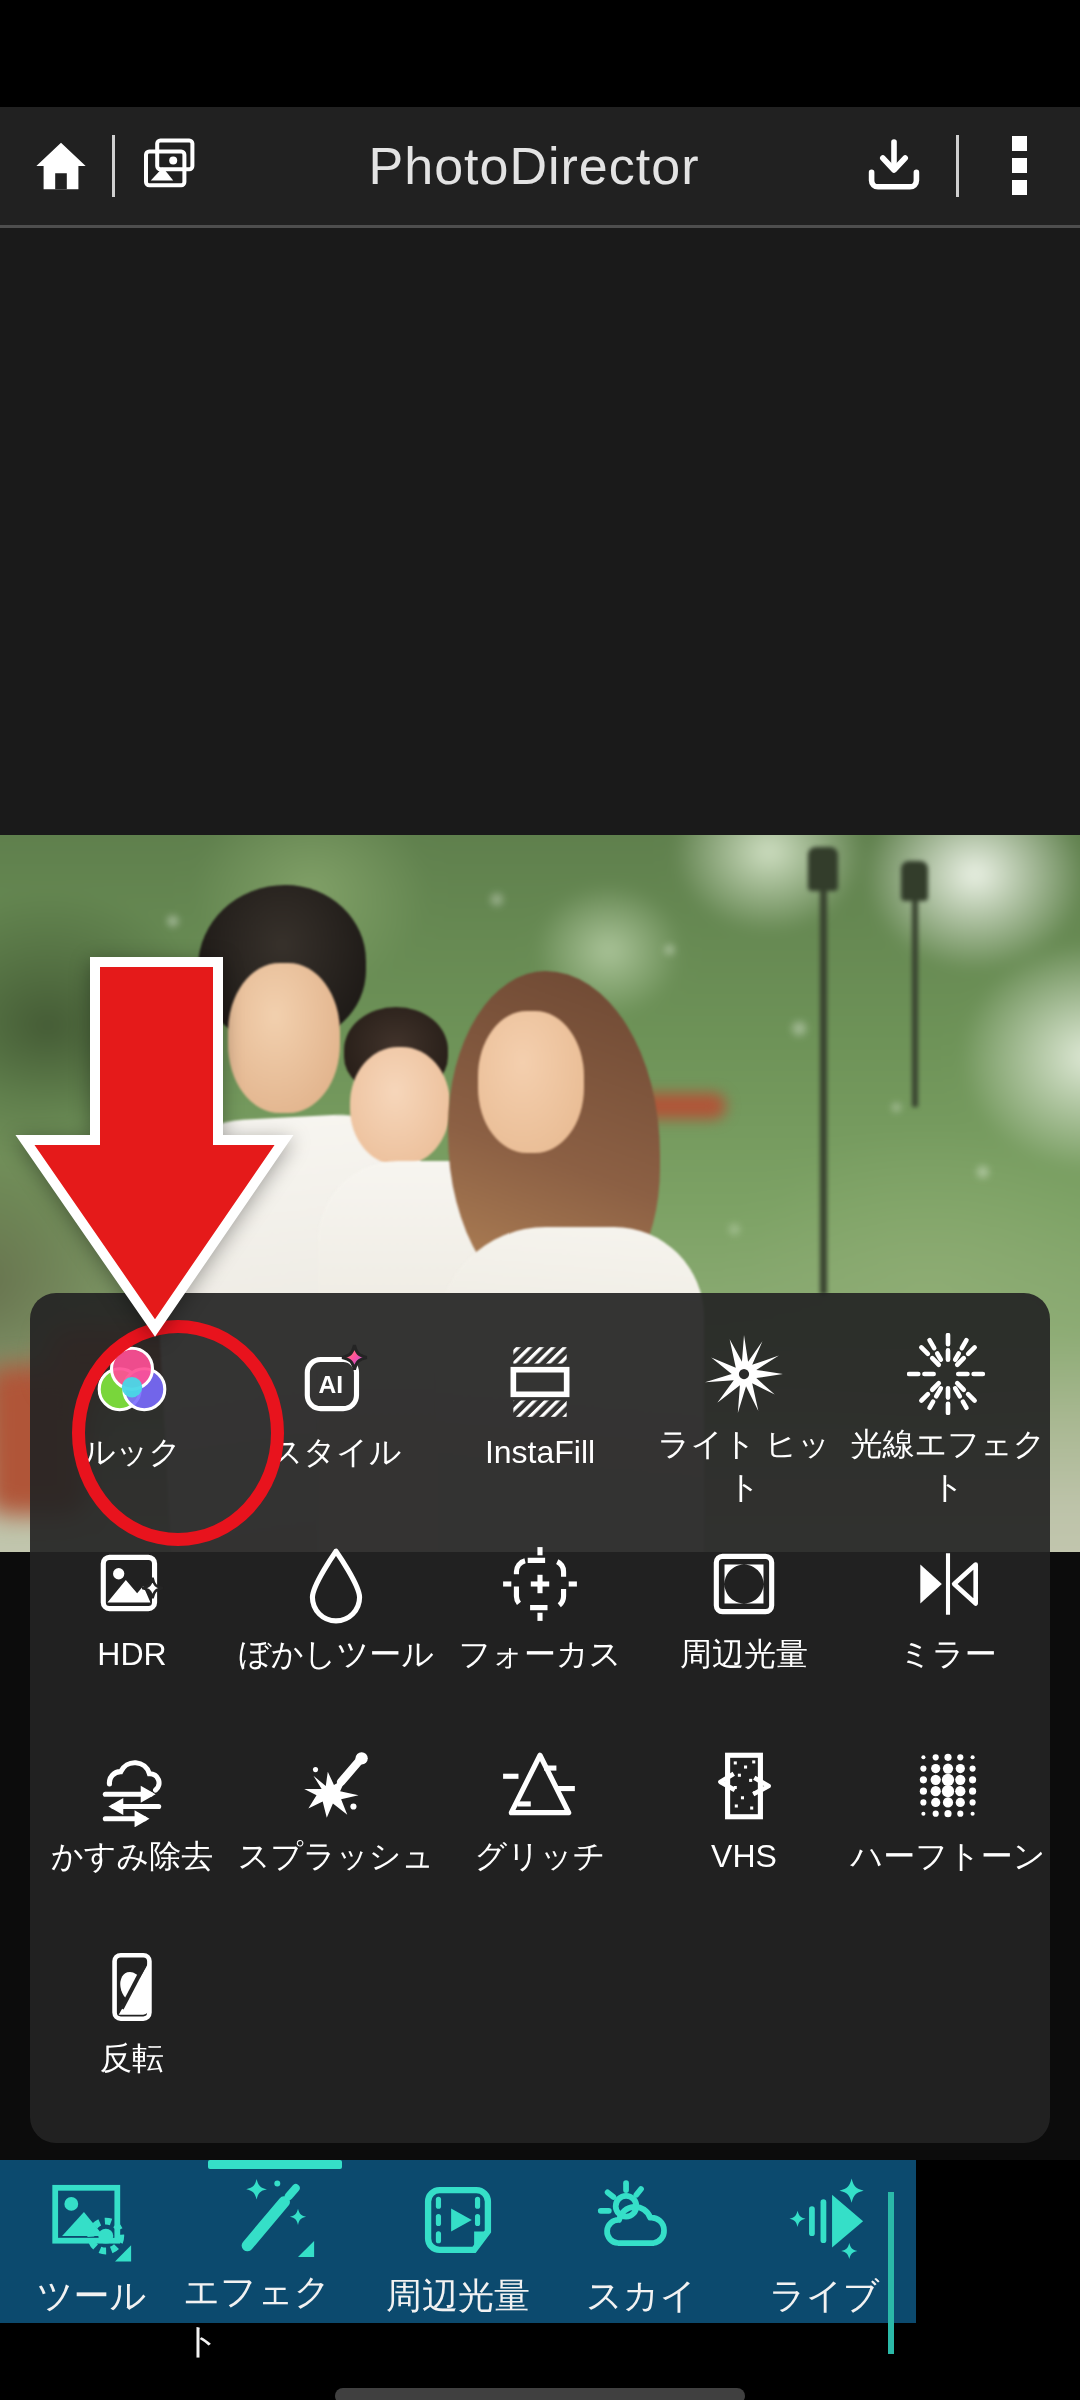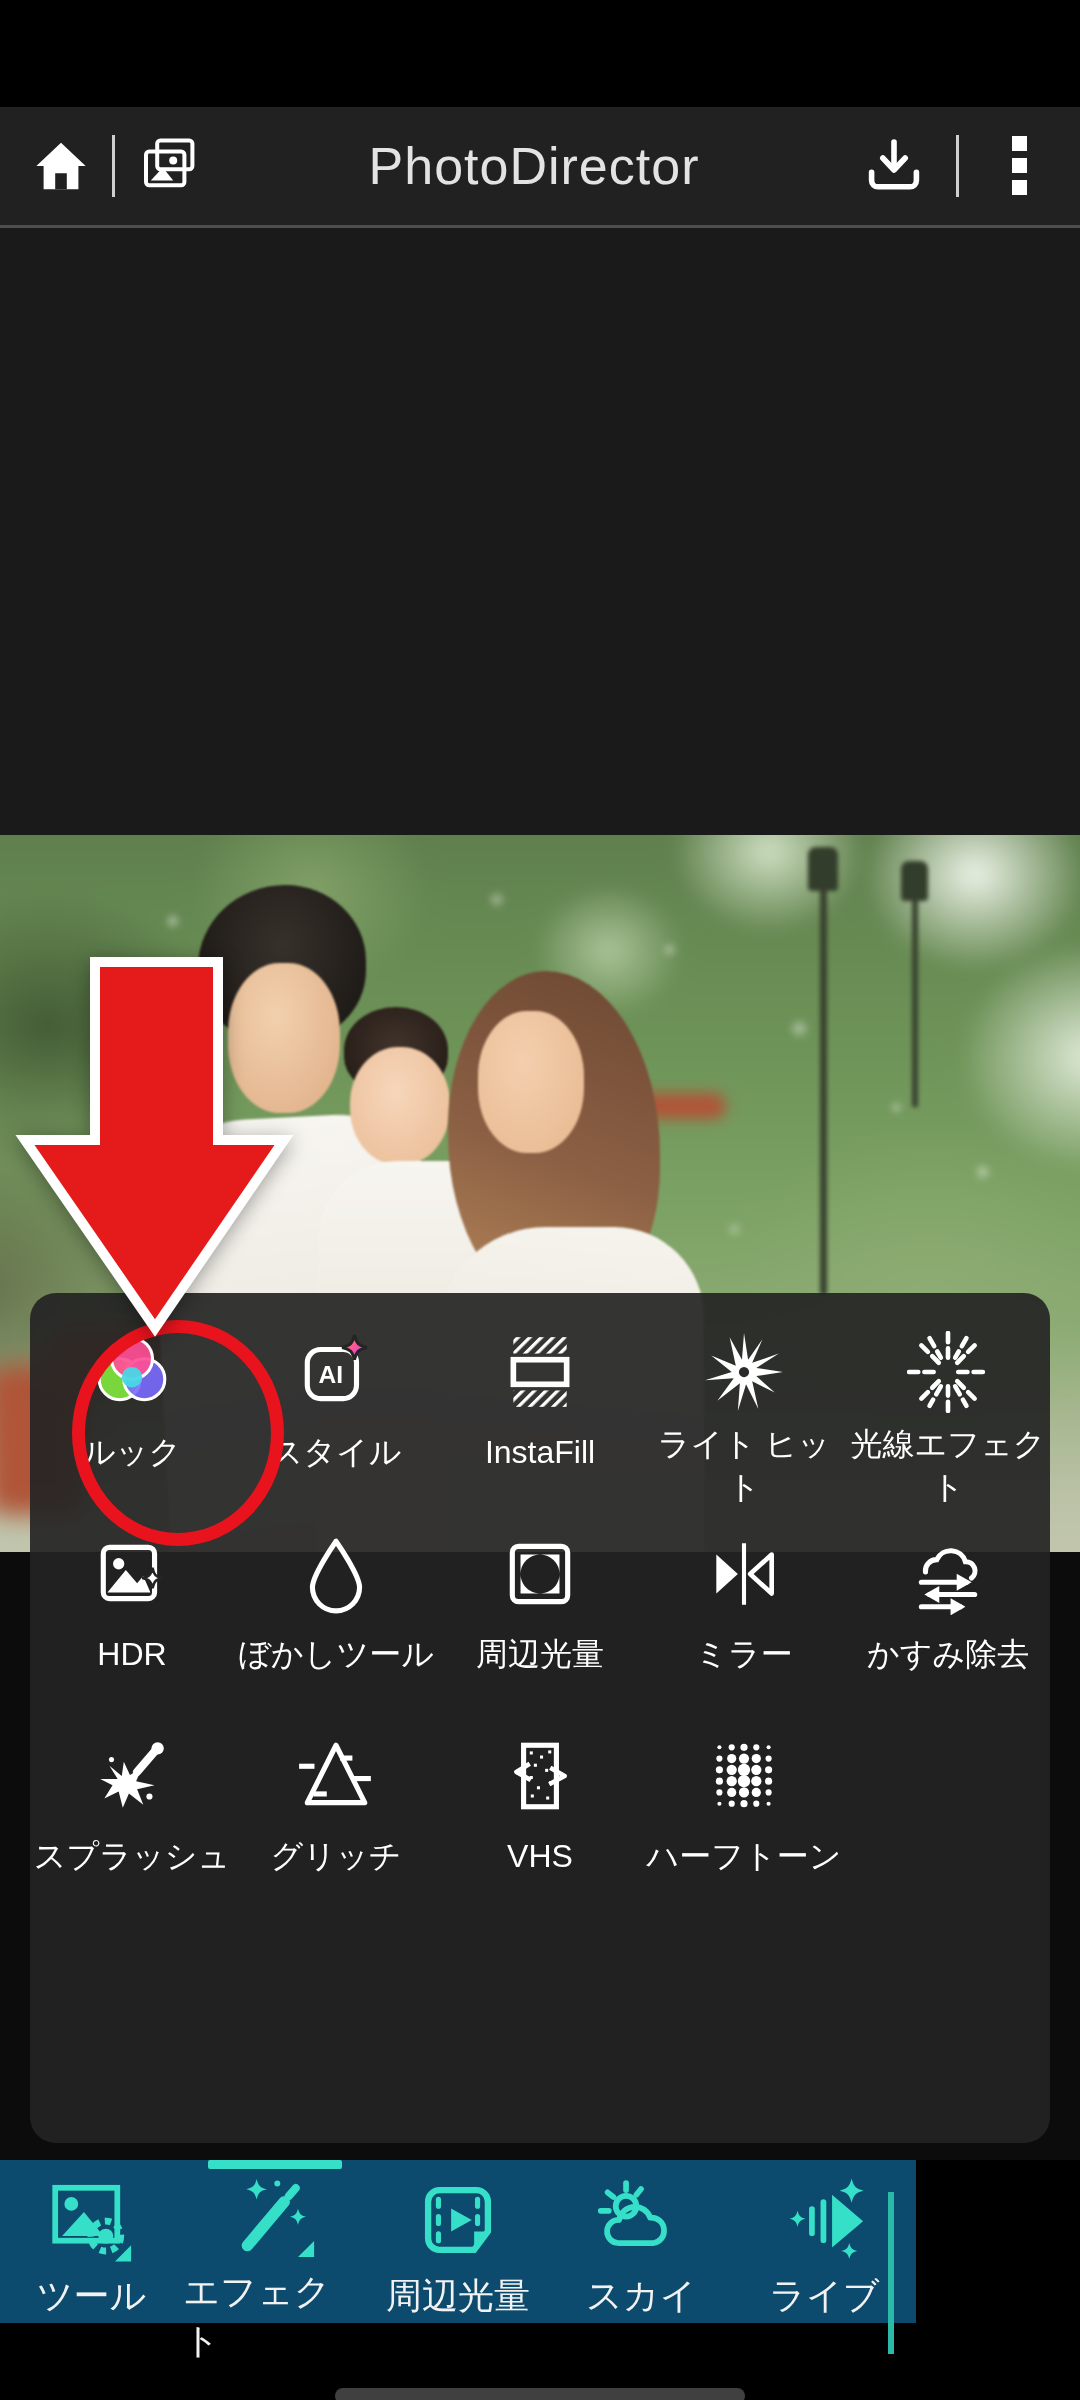--- a/index.html
+++ b/index.html
@@ -50,21 +50,21 @@
   .lamp-head{position:absolute;background:#333d2b;border-radius:8px 8px 4px 4px;filter:blur(2px);}
   .red-accent{position:absolute;background:#b05538;border-radius:20px;}
   .person{position:absolute;}
 
   
   #fx-panel{left:30px;top:1293px;width:1020px;height:850px;border-radius:26px;
             background:rgba(36,36,36,.92);}
   #fx-grid{position:absolute;inset:14px 0 0 0;display:grid;
            grid-template-columns:repeat(5,1fr);grid-auto-rows:202px;}
   .fx-item{display:flex;flex-direction:column;align-items:center;padding-top:24px;cursor:pointer;}
-  .fx-ico{height:92px;display:flex;align-items:flex-start;justify-content:center;}
+  .fx-ico{height:92px;display:flex;align-items:flex-end;justify-content:center;}
   .fx-label{margin-top:8px;font-size:32px;line-height:1.35;color:#fff;text-align:center;
             max-width:198px;}
 
   
   #tutorial-arrow{left:0;top:950px;width:310px;height:395px;z-index:40;
                   filter:drop-shadow(0 4px 10px rgba(0,0,0,.35));}
   #highlight-ring{left:72px;top:1320px;width:186px;height:200px;border:13px solid #e8131d;
                   border-radius:50%;z-index:30;}
 
   
@@ -255,20 +255,36 @@
 
     <div class="fx-item">
       <span class="fx-ico">
         <svg width="82" height="82" viewBox="0 0 80 80">
           <path d="M40 8 C40 8 17 41 17 53 a23 23 0 0 0 46 0 C63 41 40 8 40 8 Z" class="w" stroke-linejoin="round"></path>
         </svg>
       </span>
       <span class="fx-label">ぼかしツール</span>
     </div>
 
+    <div class="fx-item">
+      <span class="fx-ico">
+        <svg width="82" height="82" viewBox="0 0 80 80">
+          <rect x="17" y="17" width="46" height="46" rx="11" fill="none" stroke="#fff" stroke-width="5" stroke-dasharray="17 12"></rect>
+          <line x1="40" y1="31" x2="40" y2="49" stroke="#fff" stroke-width="5"></line>
+          <line x1="31" y1="40" x2="49" y2="40" stroke="#fff" stroke-width="5"></line>
+          <g stroke="#fff" stroke-width="5">
+            <line x1="40" y1="4" x2="40" y2="12"></line>
+              <line x1="40" y1="68" x2="40" y2="76"></line>
+            <line x1="4" y1="40" x2="12" y2="40"></line>
+              <line x1="68" y1="40" x2="76" y2="40"></line>
+          </g>
+        </svg>
+      </span>
+      <span class="fx-label">フォーカス</span>
+    </div>
 
     <div class="fx-item">
       <span class="fx-ico">
         <svg width="82" height="82" viewBox="0 0 80 80">
           <rect x="13" y="13" width="54" height="54" rx="6" class="w"></rect>
           <path fill-rule="evenodd" fill="#fff" d="M21 21 H59 V59 H21 Z M40 21 A19 19 0 1 0 40.01 21 Z"></path>
         </svg>
       </span>
       <span class="fx-label">周辺光量</span>
     </div>
@@ -382,20 +398,31 @@
             <circle cx="28" cy="67" r="3"></circle>
             <circle cx="40" cy="67" r="3.5"></circle>
             <circle cx="52" cy="67" r="3"></circle>
             <circle cx="64" cy="67" r="2"></circle>
         </svg>
       </span>
       <span class="fx-label">ハーフトーン</span>
     </div>
 
 
+    <div class="fx-item">
+      <span class="fx-ico">
+        <svg width="82" height="82" viewBox="0 0 80 80">
+          <rect x="23" y="8" width="34" height="62" rx="6" fill="none" stroke="#fff" stroke-width="4.5"></rect>
+          <path d="M57 14 L27 66 L51 66 a6 6 0 0 0 6 -6 Z" fill="#fff"></path>
+          <ellipse cx="40" cy="39" rx="11" ry="15" transform="rotate(-18 40 39)" fill="#fff"></ellipse>
+          <path d="M52 18 L30 60" stroke="#242424" stroke-width="4"></path>
+        </svg>
+      </span>
+      <span class="fx-label">反転</span>
+    </div>
 
   </div>
 </div>
 
 <div class="abs" id="highlight-ring"></div>
 <svg class="abs" id="tutorial-arrow" viewBox="0 0 310 395">
   <polygon points="95,12 218,12 218,190 284,190 155,378 25,190 95,190" fill="#e51a1a" stroke="#fff" stroke-width="10" stroke-linejoin="miter"></polygon>
 </svg>
 
 <div class="abs" id="navbar">

